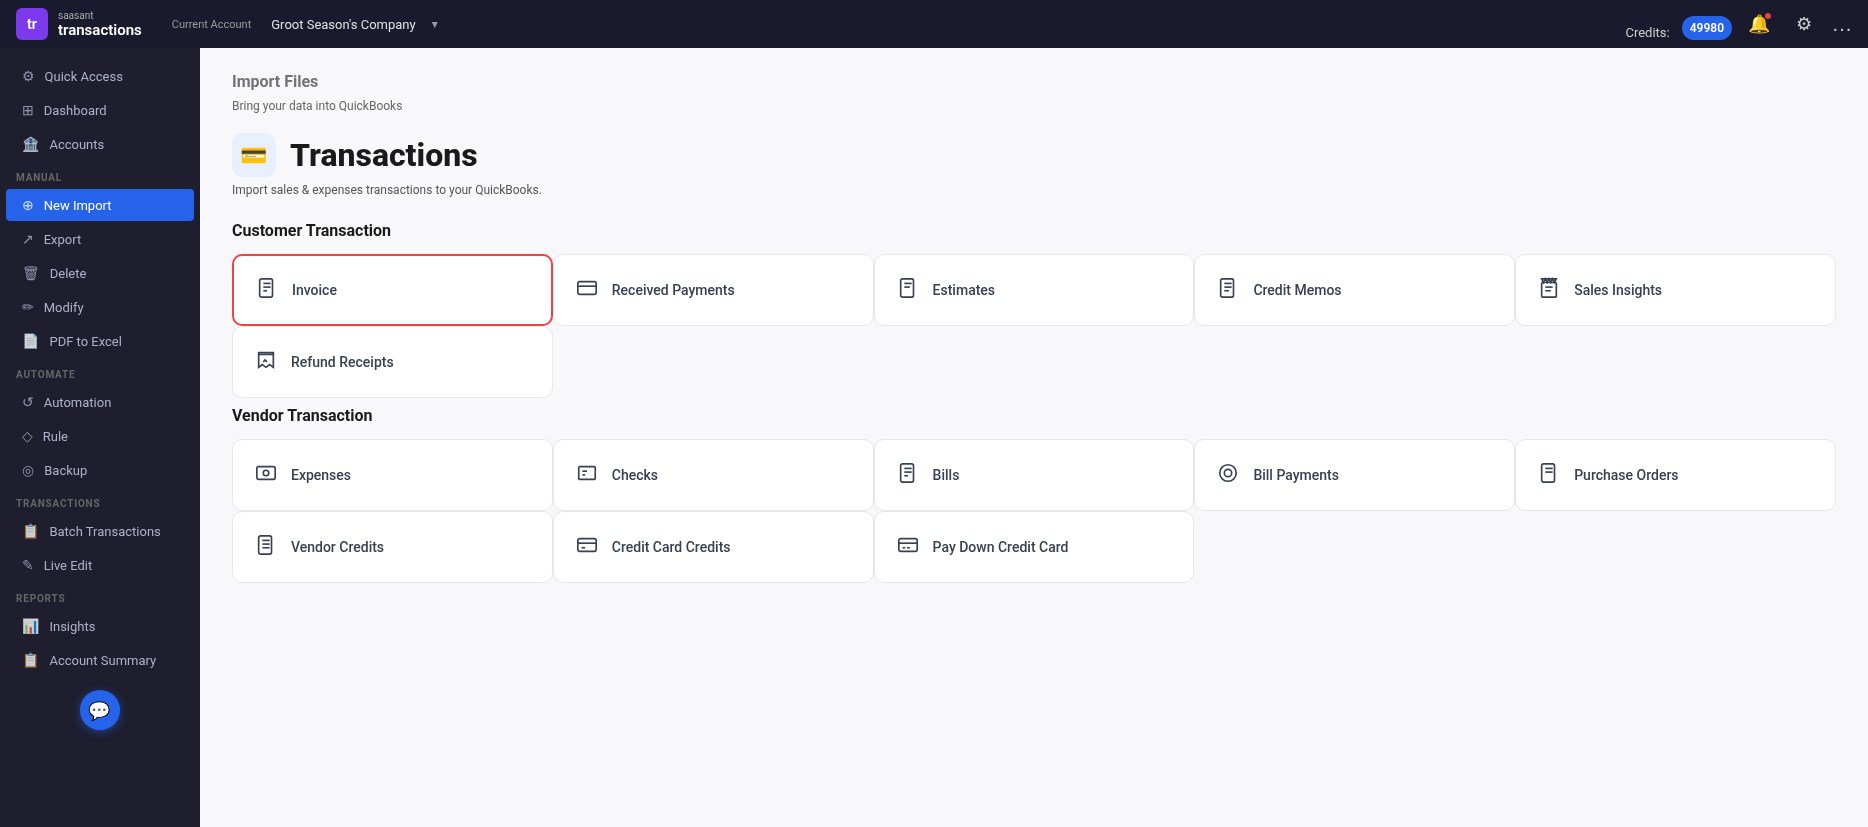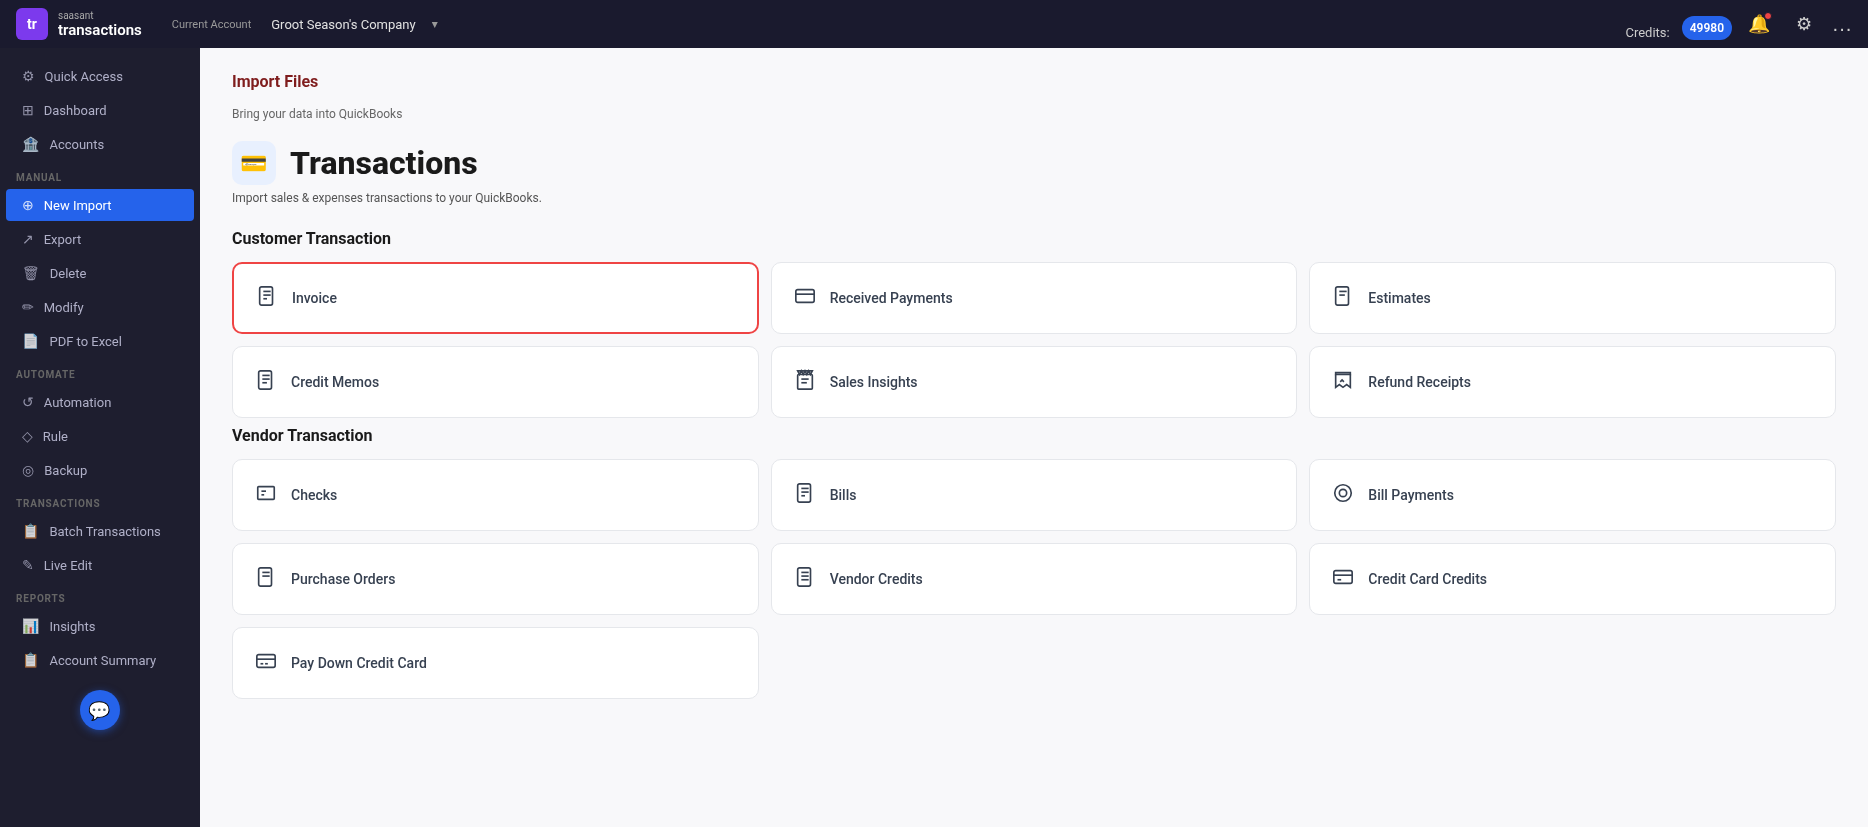--- a/index.html
+++ b/index.html
@@ -55,37 +55,37 @@
     }
     .chat-btn {
       width: 40px; height: 40px; background: #2563eb; border-radius: 50%;
       display: flex; align-items: center; justify-content: center;
       color: white; font-size: 18px; cursor: pointer; margin: 12px auto 4px;
       box-shadow: 0 2px 8px rgba(37,99,235,0.5);
     }
 
     
     .content { flex: 1; overflow-y: auto; background: #f8f8fa; padding: 24px 32px; }
-    .page-title { font-size: 16px; font-weight: 700; color: #7f1d1d; margin-bottom: 16px; }
+    .page-title { font-size: 16px; font-weight: 700; color: #737373; margin-bottom: 8px; }
     .page-subtitle { font-size: 12px; color: #666; margin-bottom: 20px; }
 
     
     .import-header { display: flex; align-items: center; gap: 14px; margin-bottom: 6px; }
     .import-icon-box {
       width: 44px; height: 44px; background: #e8f0fe; border-radius: 10px;
       display: flex; align-items: center; justify-content: center; font-size: 22px; color: #2563eb;
     }
     .import-title { font-size: 32px; font-weight: 800; color: #1a1a1a; }
     .import-desc { font-size: 12px; color: #555; margin-bottom: 24px; }
 
     
     .section-heading { font-size: 16px; font-weight: 700; color: #1a1a1a; margin-bottom: 14px; margin-top: 8px; }
 
     
-    .card-grid { display: grid; grid-template-columns: repeat(3, 1fr); gap: 12px; margin-bottom: 8px; }
+    .card-grid { display: grid; grid-template-columns: repeat(5, 1fr); margin-bottom: 8px; }
     .card {
       background: white; border: 1px solid #e5e7eb; border-radius: 10px;
       padding: 20px 22px; display: flex; align-items: center; gap: 14px;
       cursor: pointer; transition: box-shadow 0.15s; min-height: 72px;
     }
     .card.selected { border: 2px solid #ef4444; }
     .card-icon { font-size: 22px; color: #374151; flex-shrink: 0; }
     .card-label { font-size: 14px; color: #374151; font-weight: 500; }
 
     
@@ -275,20 +275,29 @@
         </span>
         <span class="card-label">Refund Receipts</span>
       </div>
     </div>
 
     <div class="section-heading">Vendor Transaction</div>
     <div class="card-grid">
       <div class="card">
         <span class="card-icon">
           <svg width="22" height="22" viewBox="0 0 24 24" fill="none" stroke="#374151" stroke-width="1.8">
+              <rect x="2" y="5" width="20" height="14" rx="2"></rect>
+              <circle cx="12" cy="12" r="3"></circle>
+            </svg>
+        </span>
+        <span class="card-label">Expenses</span>
+      </div>
+      <div class="card">
+        <span class="card-icon">
+          <svg width="22" height="22" viewBox="0 0 24 24" fill="none" stroke="#374151" stroke-width="1.8">
               <rect x="3" y="5" width="18" height="14" rx="1"></rect>
               <line x1="7" y1="10" x2="12" y2="10"></line>
               <line x1="7" y1="14" x2="10" y2="14"></line>
             </svg>
         </span>
         <span class="card-label">Checks</span>
       </div>
       <div class="card">
         <span class="card-icon">
           <svg width="22" height="22" viewBox="0 0 24 24" fill="none" stroke="#374151" stroke-width="1.8">

